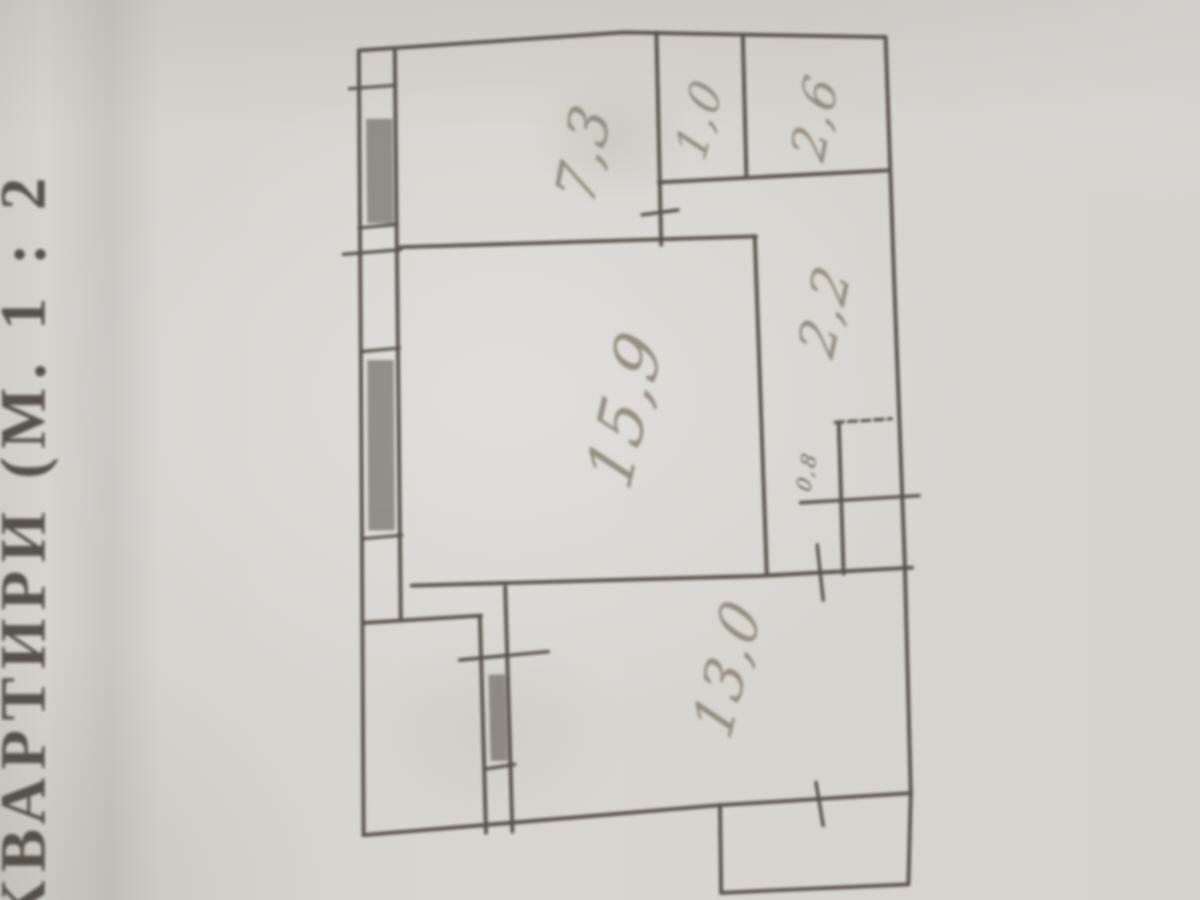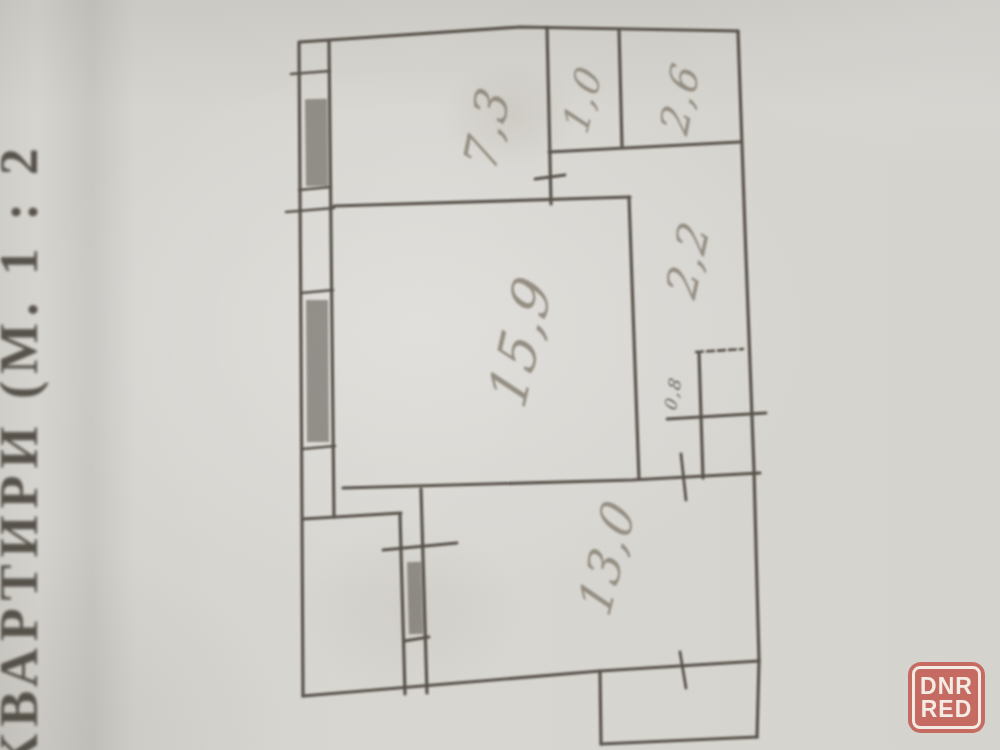--- a/index.html
+++ b/index.html
@@ -132,20 +132,14 @@
       <div class="rlabel rl-0">7,3</div>
       <div class="rlabel rl-1">1,0</div>
       <div class="rlabel rl-2">2,6</div>
       <div class="rlabel rl-3">15,9</div>
       <div class="rlabel rl-4">2,2</div>
       <div class="rlabel rl-5">0,8</div>
       <div class="rlabel rl-6">13,0</div>
     </div>
   </div>
 
-  <div class="watermark">
-    <div class="inner">
-      <div class="wline">DNR</div>
-      <div class="wline">RED</div>
-    </div>
-  </div>
 
 </div>
 
 </body></html>

